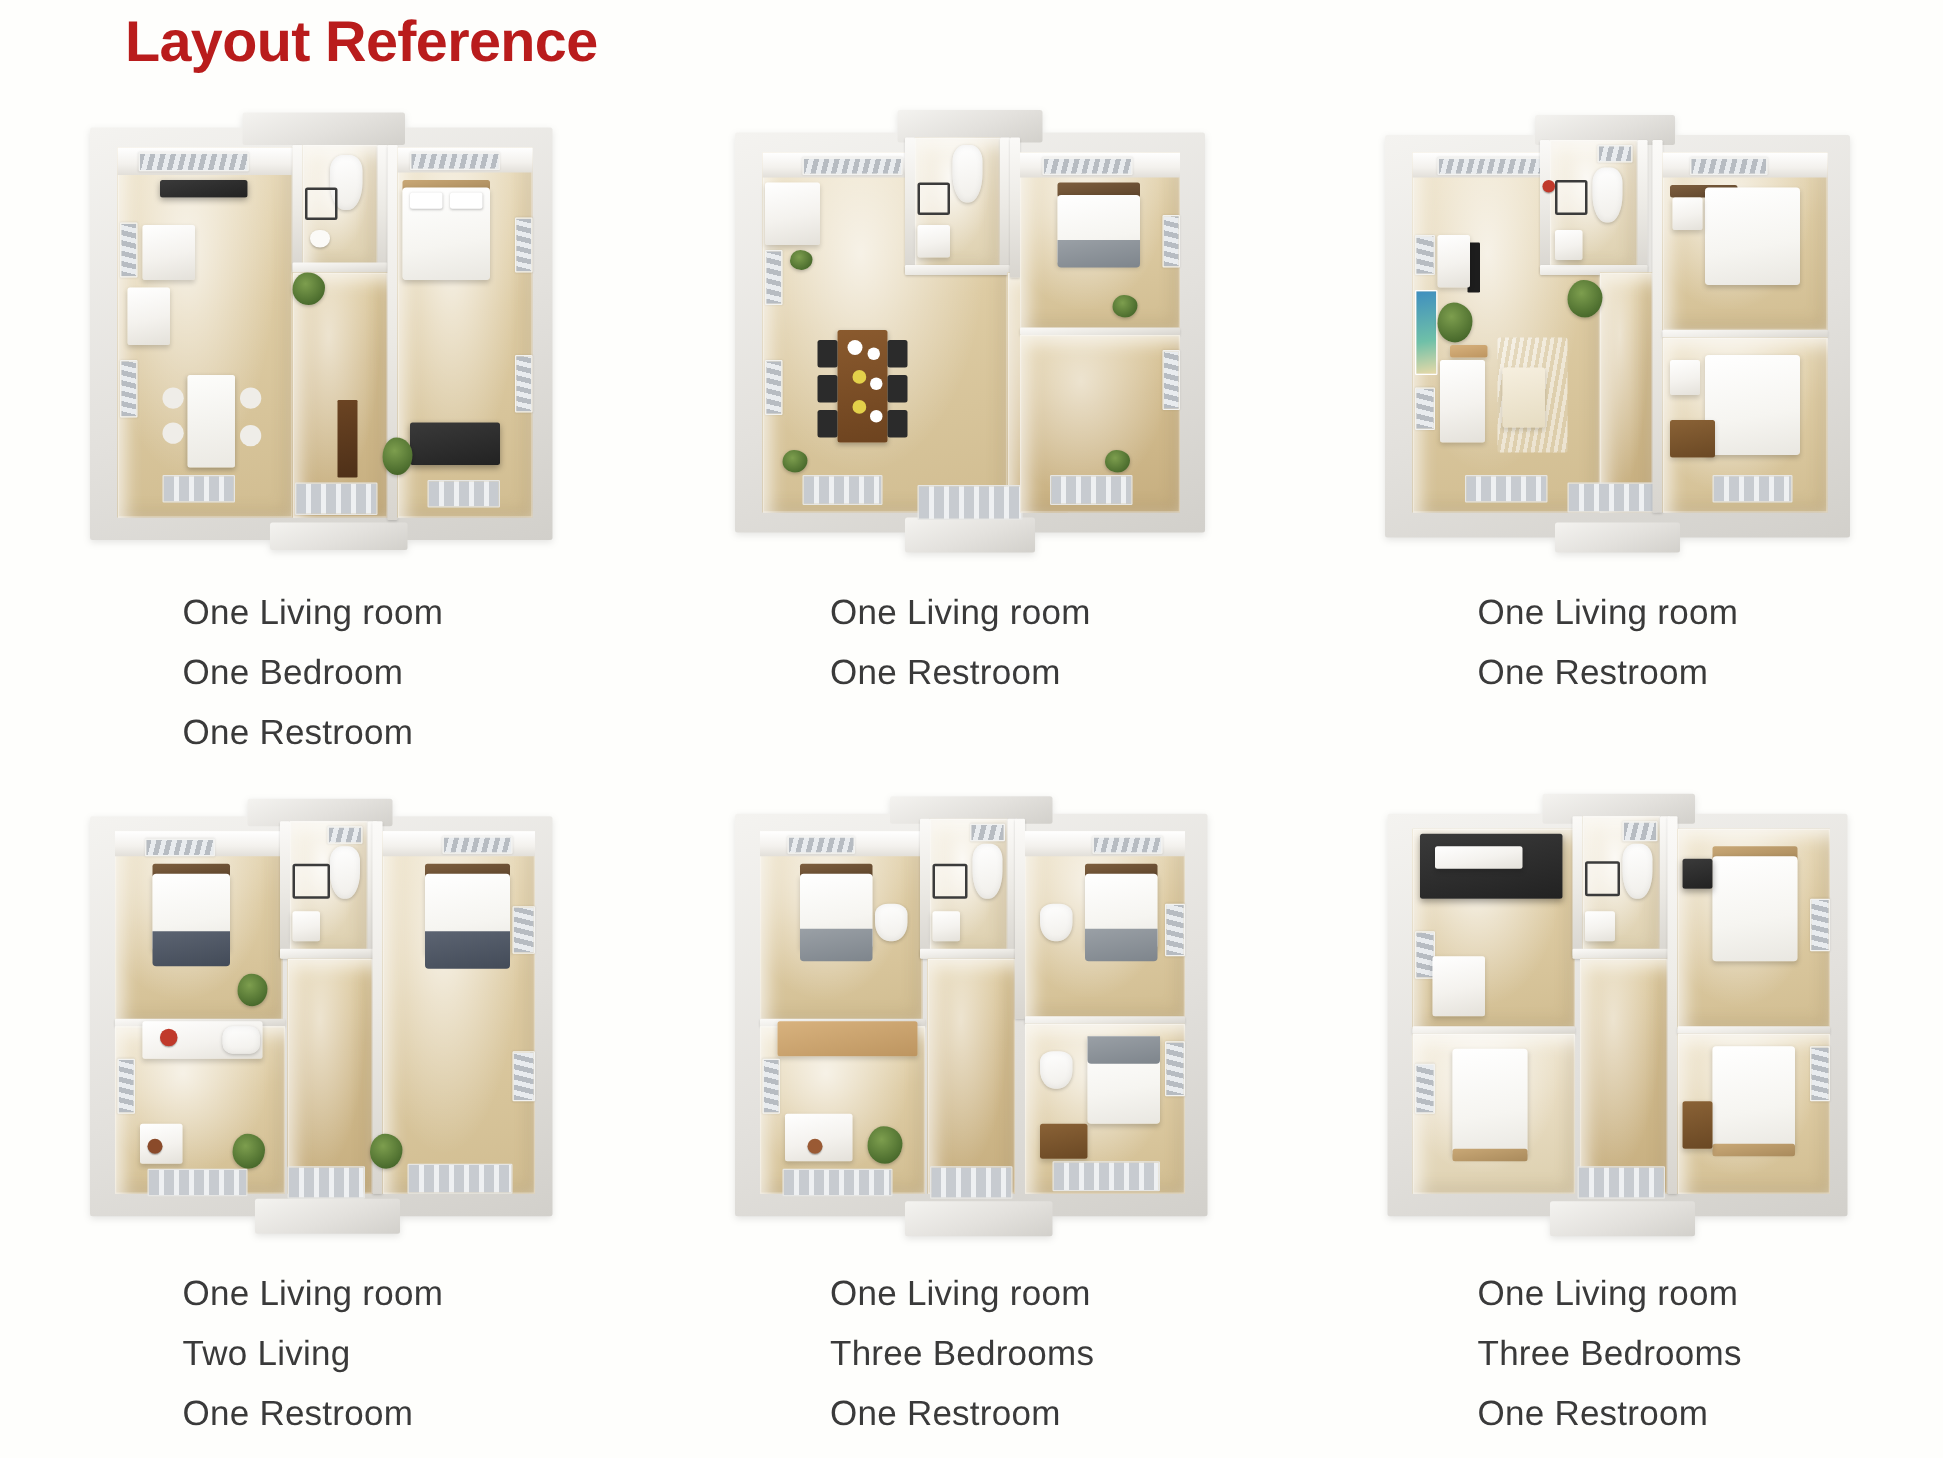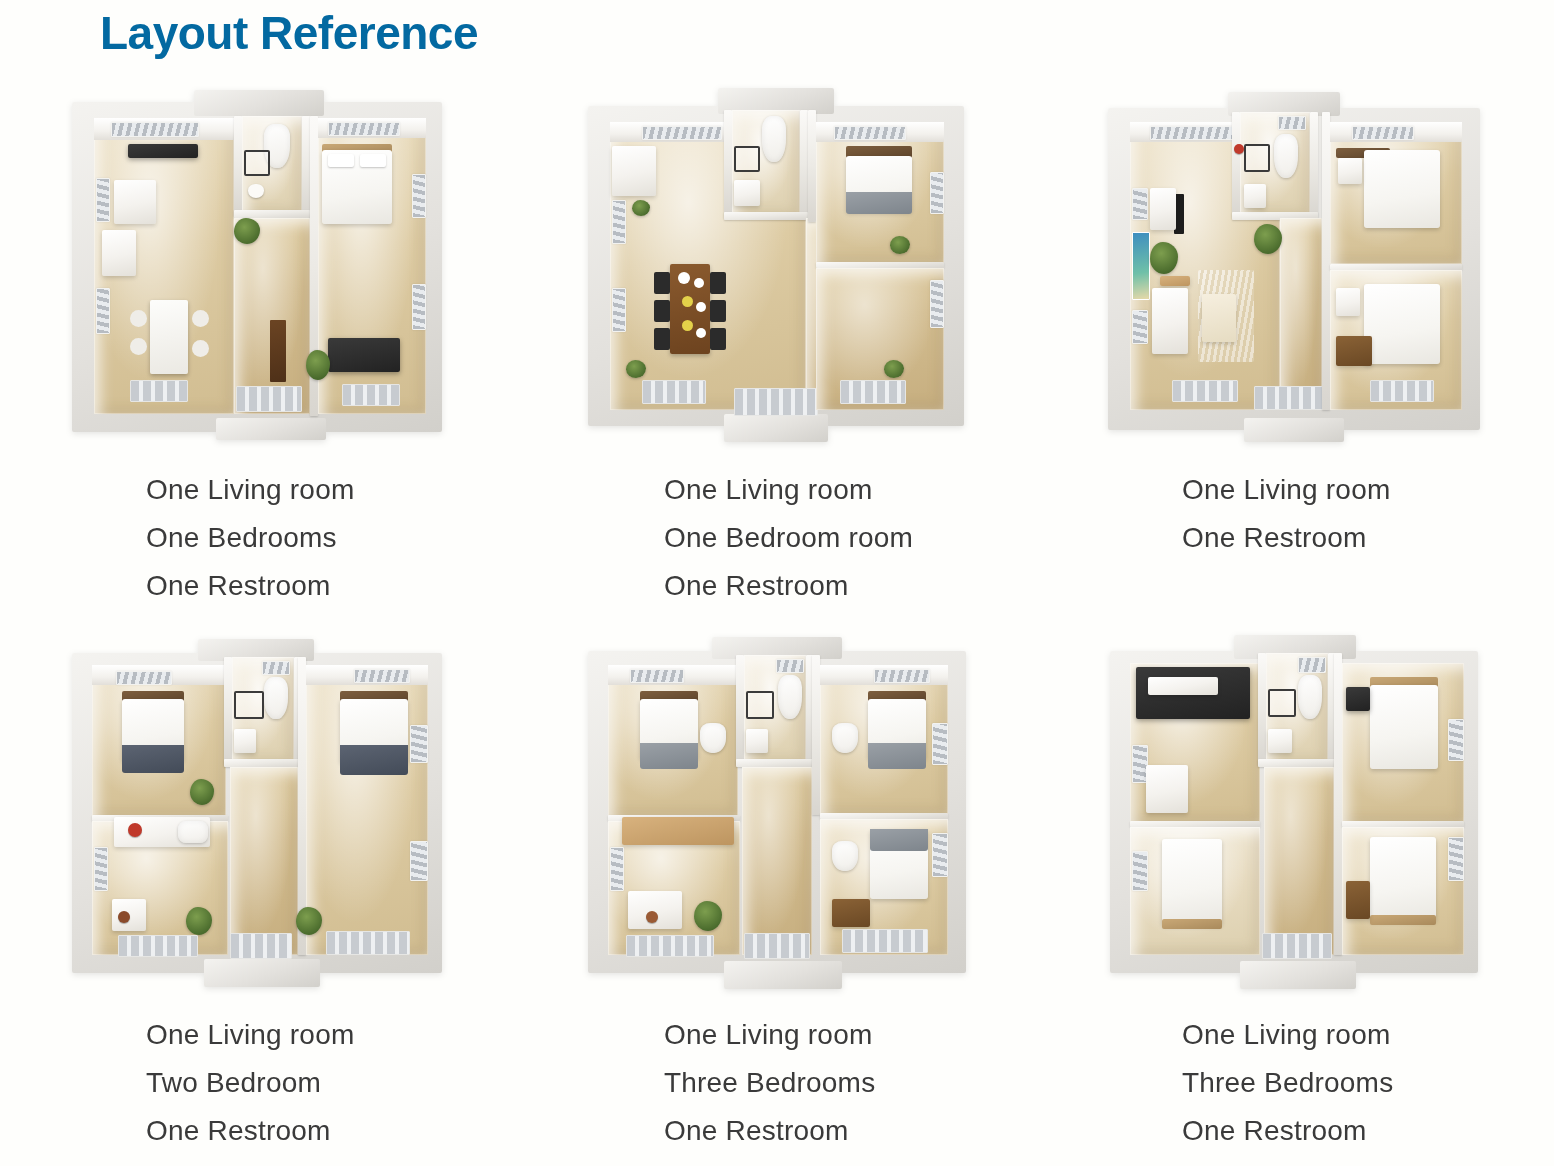--- a/index.html
+++ b/index.html
@@ -20,21 +20,21 @@
     background: #fefefc;
   }
 
   
   .page-title {
     position: absolute;
     left: 100px;
     top: 8px;
     font-size: 46px;
     font-weight: bold;
-    color: #0369a1;
+    color: #b91c1c;
     letter-spacing: -0.5px;
     line-height: 1.1;
     white-space: nowrap;
   }
 
   
   .grid {
     position: absolute;
     left: 0;
     top: 88px;
@@ -340,21 +340,21 @@
           <div class="pillow" style="left:294px; top:66px; width:26px; height:13px;"></div>
           <div class="win v" style="left:346px; top:86px; width:14px; height:44px;"></div>
           <div class="win v" style="left:346px; top:196px; width:14px; height:46px;"></div>
           <div class="blk dark" style="left:262px; top:250px; width:72px; height:34px;"></div>
           <div class="plant" style="left:240px; top:262px; width:24px; height:30px;"></div>
           <div class="steps" style="left:276px; top:296px; width:58px; height:22px;"></div>
         </div>
       </div>
       <div class="plan-caption">
         <div class="caption-line">One Living room</div>
-        <div class="caption-line">One Bedrooms</div>
+        <div class="caption-line">One Bedroom</div>
         <div class="caption-line">One Restroom</div>
       </div>
     </div>
 
     <div class="plan-card">
       <div class="plan-figure">
         <div class="plan">
           <div class="shell" style="left:4px; top:18px; width:376px; height:320px;"></div>
           <div class="shell" style="left:134px; top:0px; width:116px; height:26px;"></div>
           <div class="shell" style="left:140px; top:326px; width:104px; height:28px;"></div>
@@ -406,21 +406,20 @@
 
           <div class="wall" style="left:232px; top:174px; width:128px; height:6px;"></div>
           <div class="room" style="left:232px; top:180px; width:128px; height:142px;"></div>
           <div class="win v" style="left:346px; top:192px; width:14px; height:48px;"></div>
           <div class="plant" style="left:300px; top:272px; width:20px; height:18px;"></div>
           <div class="steps" style="left:256px; top:292px; width:66px; height:24px;"></div>
         </div>
       </div>
       <div class="plan-caption">
         <div class="caption-line">One Living room</div>
-        <div class="caption-line">One Bedroom room</div>
         <div class="caption-line">One Restroom</div>
       </div>
     </div>
 
     <div class="plan-card">
       <div class="plan-figure">
         <div class="plan">
           <div class="shell" style="left:6px; top:20px; width:372px; height:322px;"></div>
           <div class="shell" style="left:126px; top:4px; width:112px; height:24px;"></div>
           <div class="shell" style="left:142px; top:330px; width:100px; height:24px;"></div>
@@ -522,21 +521,21 @@
           <div class="bed" style="left:274px; top:66px; width:68px; height:64px;"></div>
           <div class="blanket" style="left:274px; top:112px; width:68px; height:30px;"></div>
           <div class="win v" style="left:344px; top:92px; width:18px; height:38px;"></div>
           <div class="win v" style="left:344px; top:208px; width:18px; height:40px;"></div>
           <div class="plant" style="left:230px; top:274px; width:26px; height:28px;"></div>
           <div class="steps" style="left:260px; top:298px; width:84px; height:24px;"></div>
         </div>
       </div>
       <div class="plan-caption">
         <div class="caption-line">One Living room</div>
-        <div class="caption-line">Two Bedroom</div>
+        <div class="caption-line">Two Living</div>
         <div class="caption-line">One Restroom</div>
       </div>
     </div>
 
     <div class="plan-card">
       <div class="plan-figure">
         <div class="plan">
           <div class="shell" style="left:4px; top:18px; width:378px; height:322px;"></div>
           <div class="shell" style="left:128px; top:4px; width:130px; height:22px;"></div>
           <div class="shell" style="left:140px; top:328px; width:118px; height:28px;"></div>

